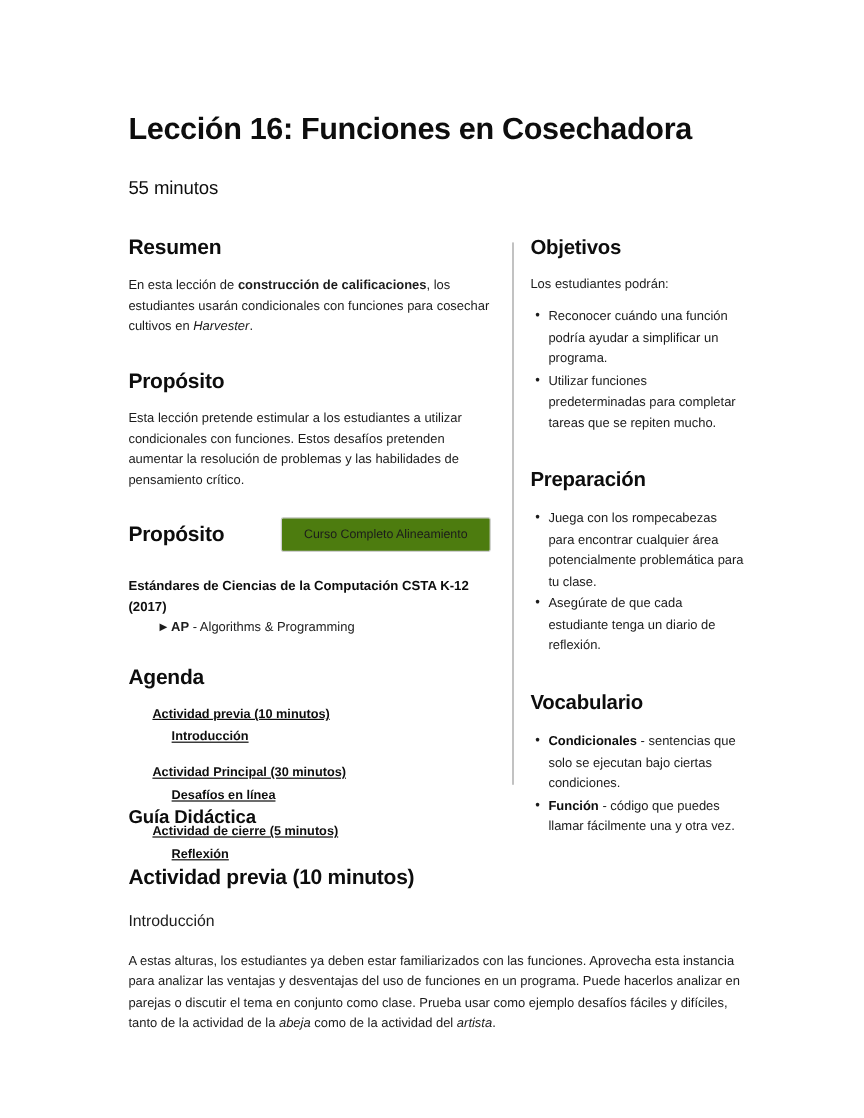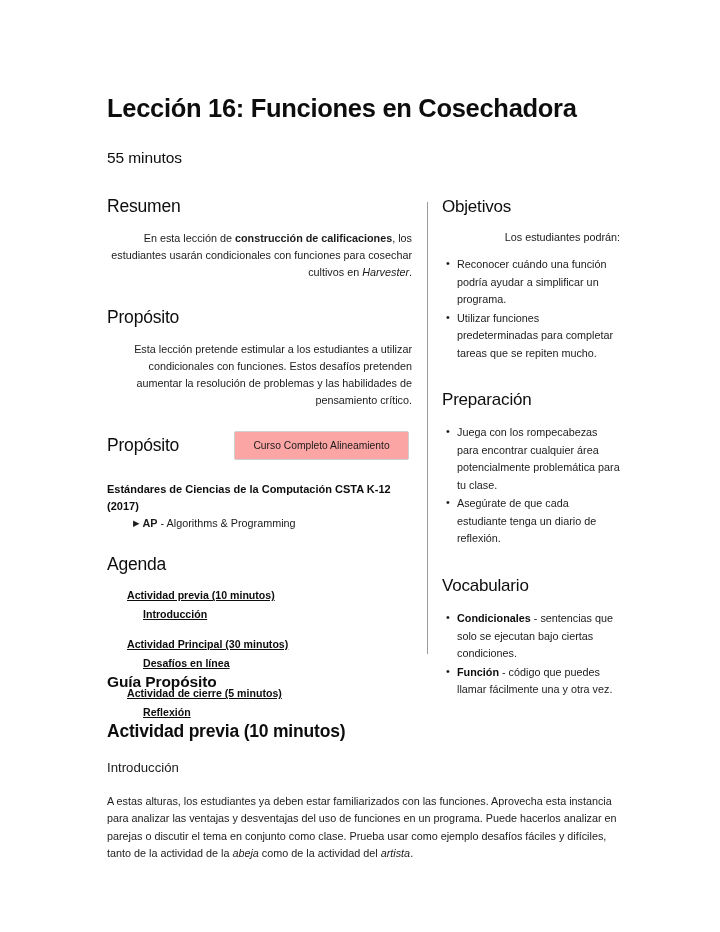--- a/index.html
+++ b/index.html
@@ -71,37 +71,36 @@
   }
   .col-right {
     position: absolute;
     left: 335px;
     top: 0;
     width: 178px;
   }
 
   h2.section-head {
     font-size: 17.5px;
-    font-weight: normal;
+    font-weight: bold;
     color: #0d0d0d;
     margin: 0;
     padding: 0;
     letter-spacing: -0.2px;
     line-height: 1.25;
   }
   .col-left h2.section-head { font-size: 17.5px; }
   .col-right h2.section-head { font-size: 17px; }
 
   p.body {
     font-size: 10.8px;
     line-height: 1.58;
     color: #1b1b1b;
     margin: 0;
     padding: 0;
-    text-align: right;
   }
   .gap-10 { height: 10px; }
   .gap-12 { height: 12px; }
   .gap-14 { height: 14px; }
   .gap-18 { height: 18px; }
   .gap-22 { height: 22px; }
   .gap-26 { height: 26px; }
   .gap-30 { height: 30px; }
 
   
@@ -115,21 +114,21 @@
     top: 0;
   }
   .alignment-btn {
     position: absolute;
     left: 127px;
     top: -4px;
     width: 175px;
     box-sizing: border-box;
     padding: 8px 4px;
     border: 1px solid #cfcfcf;
-    background: #fca5a5;
+    background: #4d7c0f;
     border-radius: 2px;
     font-family: "Liberation Sans", sans-serif;
     font-size: 10.3px;
     color: #1b1b1b;
     text-align: center;
     cursor: pointer;
     line-height: 1.1;
   }
   .standard-framework {
     font-size: 11px;
@@ -321,21 +320,21 @@
       <h2 class="section-head">Vocabulario</h2>
       <div class="gap-14"></div>
       <ul class="bullets">
         <li><span class="term">Condicionales</span><span> - sentencias que solo se ejecutan bajo ciertas condiciones.</span></li>
         <li><span class="term">Función</span><span> - código que puedes llamar fácilmente una y otra vez.</span></li>
       </ul>
     </div>
   </div>
 
   <div class="guide">
-    <h2 class="guide-title">Guía Propósito</h2>
+    <h2 class="guide-title">Guía Didáctica</h2>
     <div class="gap-30"></div>
     <h2 class="activity-title">Actividad previa (10 minutos)</h2>
     <div class="gap-18"></div>
     <h3 class="activity-sub">Introducción</h3>
     <div class="gap-18"></div>
     <p class="guide-body"><span>A estas alturas, los estudiantes ya deben estar familiarizados con las funciones. Aprovecha esta instancia para analizar las ventajas y desventajas del uso de funciones en un programa. Puede hacerlos analizar en parejas o discutir el tema en conjunto como clase. Prueba usar como ejemplo desafíos fáciles y difíciles, tanto de la actividad de la </span><i>abeja</i><span> como de la actividad del </span><i>artista</i><span>.</span></p>
   </div>
 
 </div>
 

